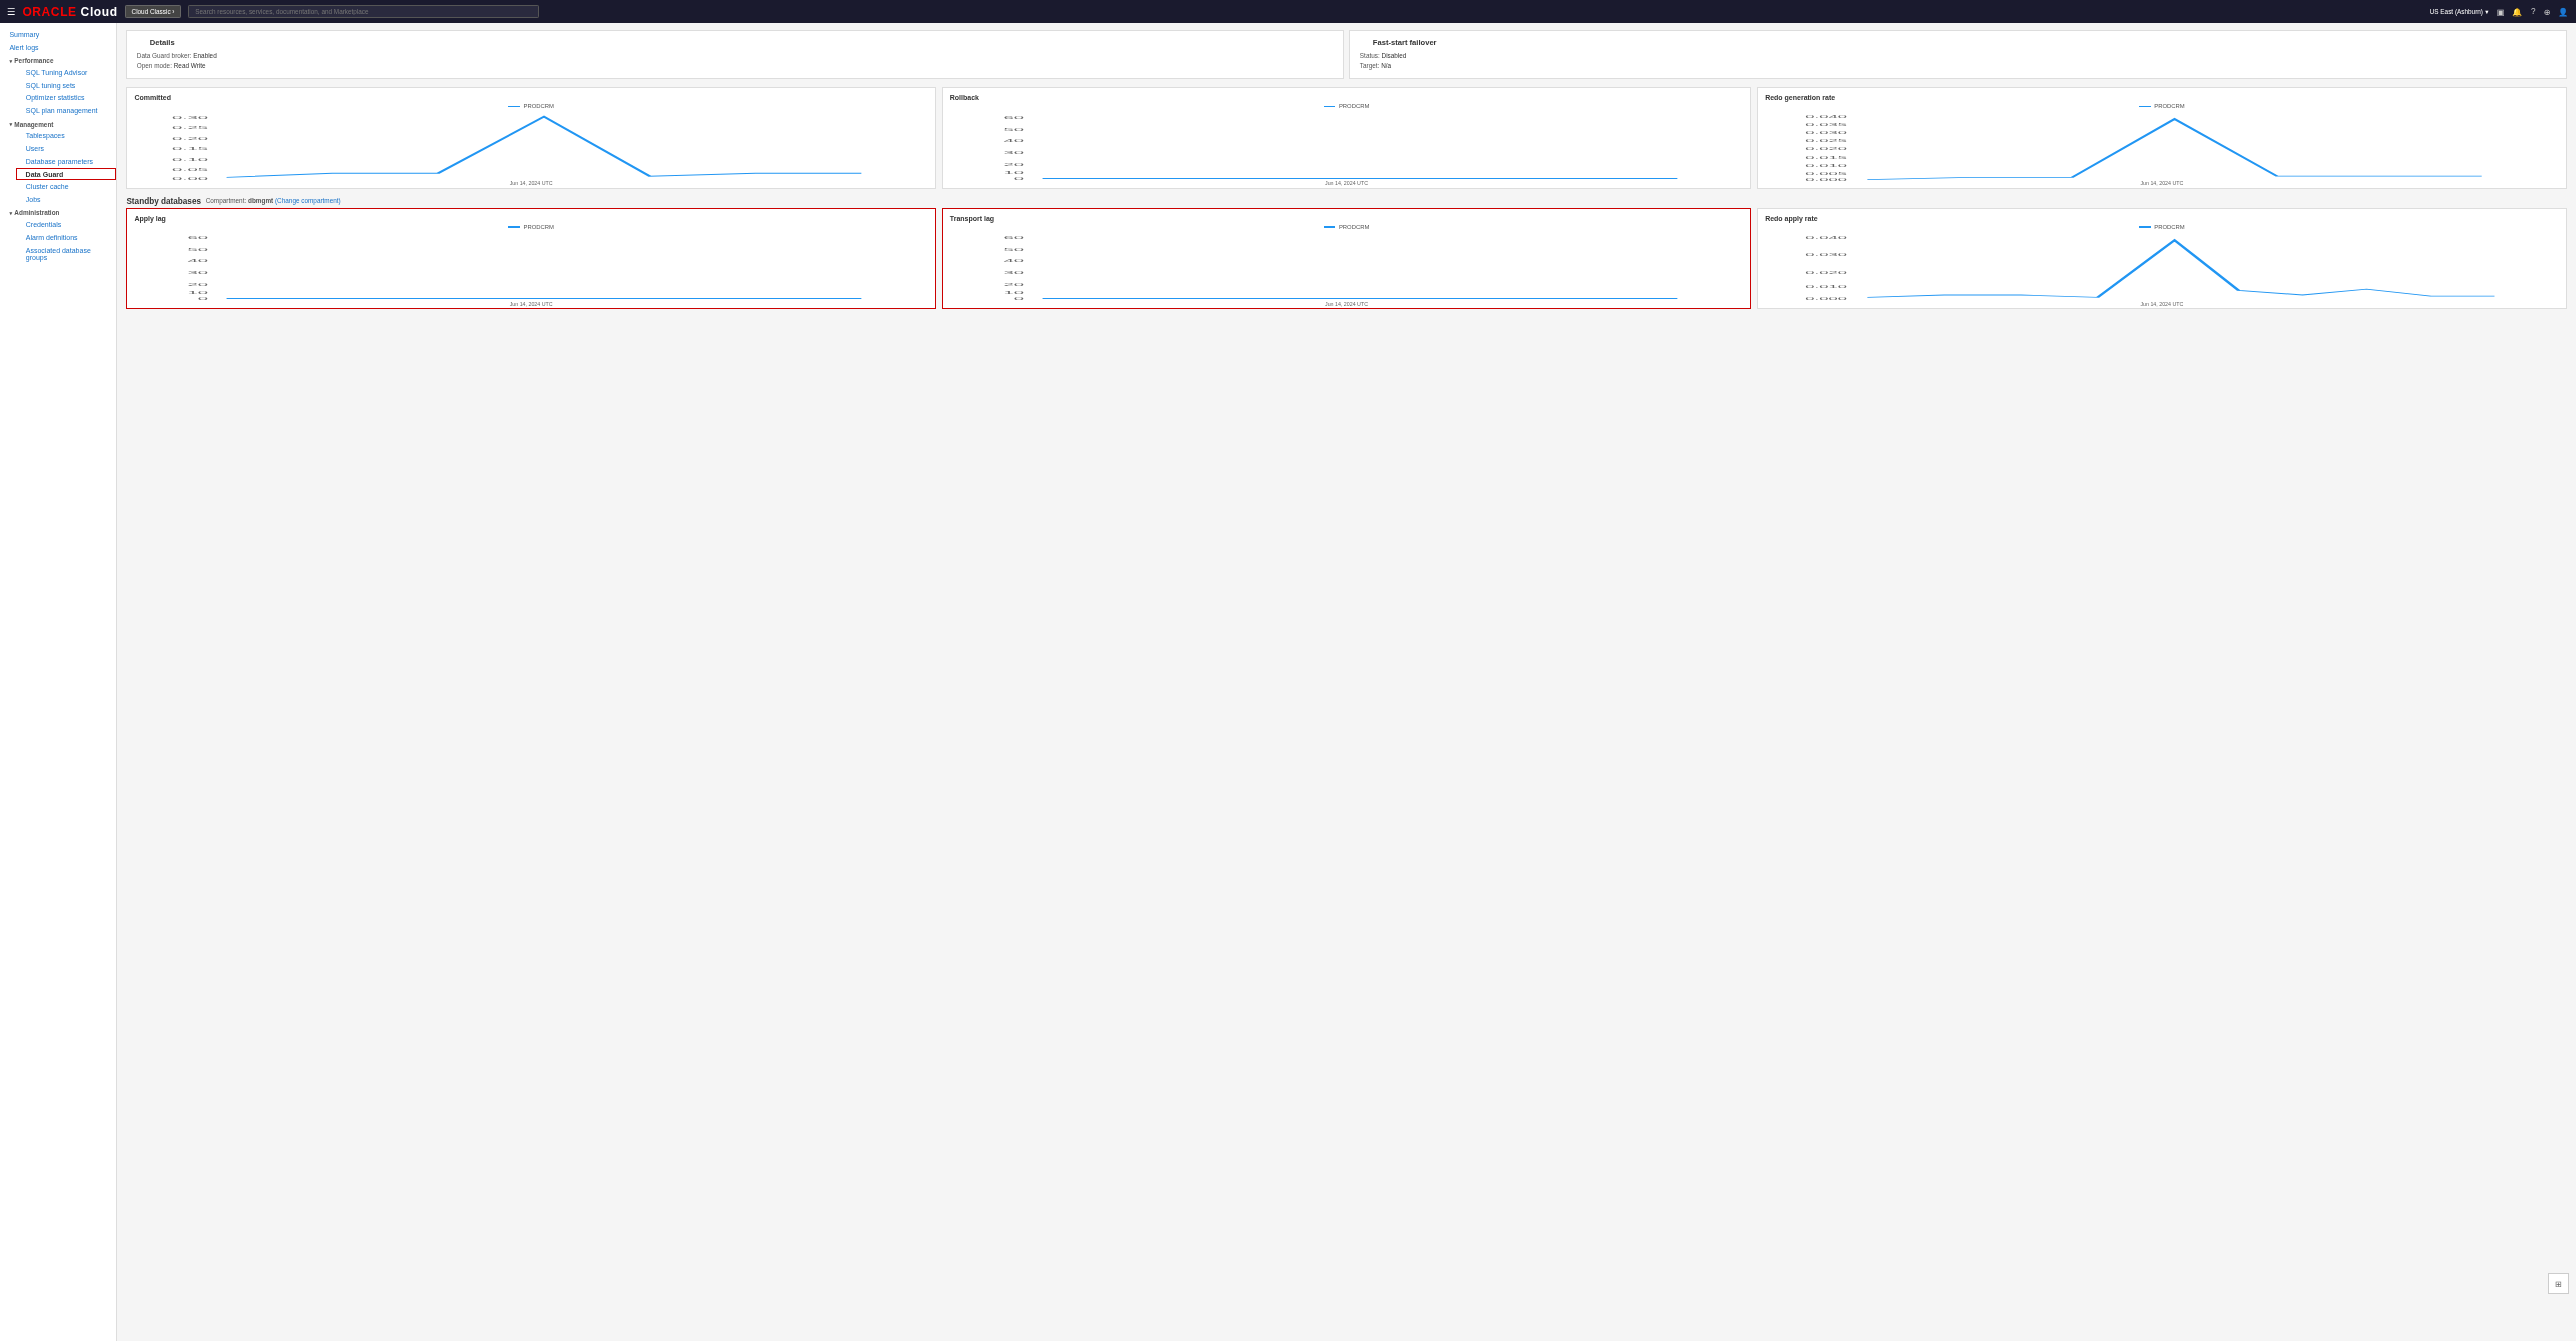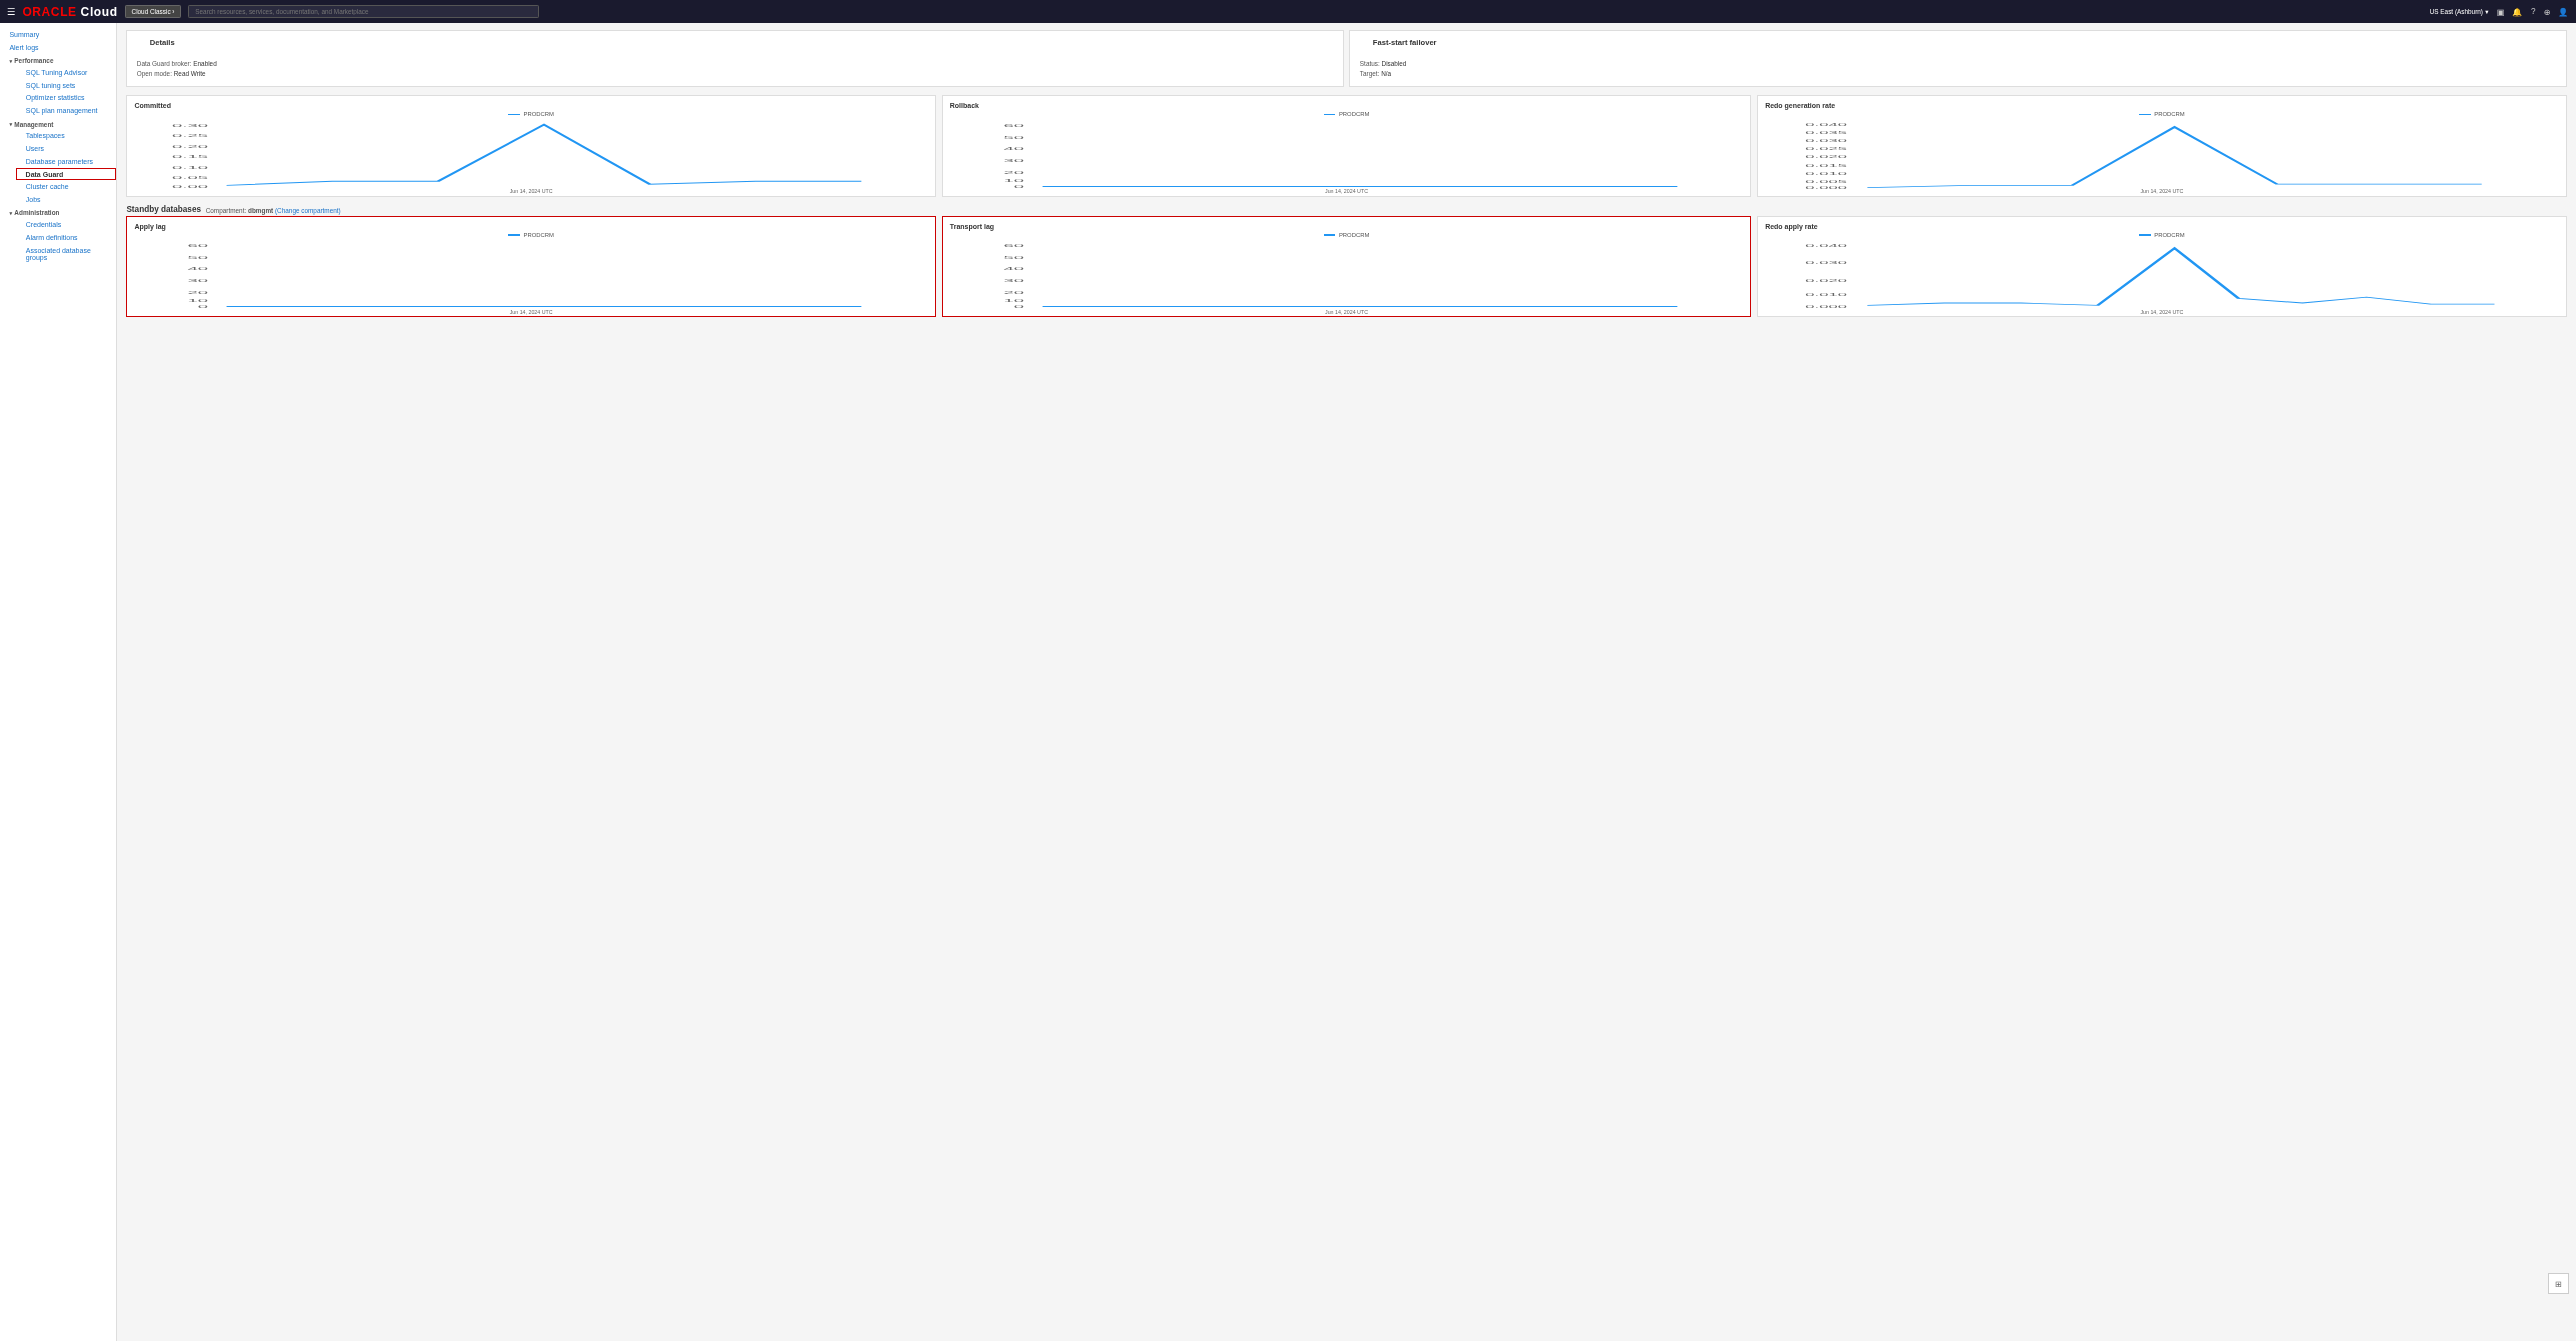--- a/index.html
+++ b/index.html
@@ -108,41 +108,41 @@
     .info-card {
       background: #fff;
       border: 0.6px solid #ddd;
       padding: 7px 9.4px;
       flex: 1;
     }
     .info-card h3 {
       font-size: 7.6px;
       font-weight: bold;
       color: #333;
-      margin-bottom: 13px;
+      margin-bottom: 5px;
       padding-left: 13px;
     }
     .info-row {
       font-size: 6.4px;
       margin-bottom: 2.3px;
       color: #333;
     }
     .info-row .label { color: #555; }
 
     
     .section-header {
       font-size: 8.2px;
       font-weight: bold;
       color: #333;
       margin-bottom: 5.9px;
       margin-top: 2.3px;
     }
     .standby-header {
       display: flex;
-      align-items: flex-end;
+      align-items: flex-start;
       gap: 4.7px;
       margin-bottom: 2px;
       margin-top: 2.3px;
     }
     .compartment-info { font-size: 6.4px; color: #555; }
     .compartment-info a { color: #1a73c8; cursor: pointer; }
 
     
     .charts-row {
       display: flex;

